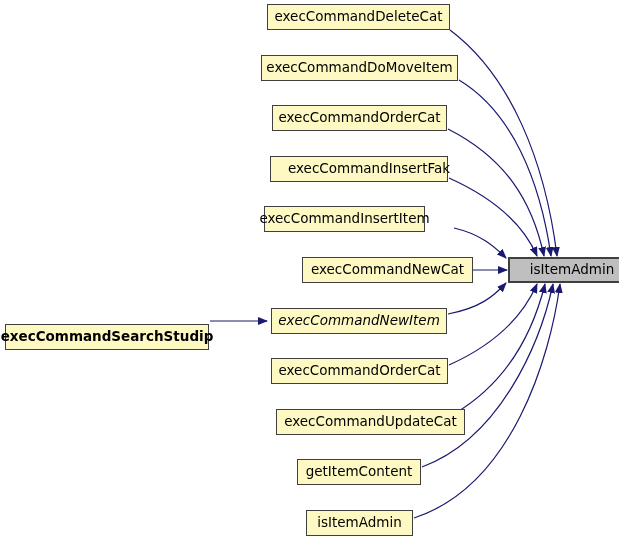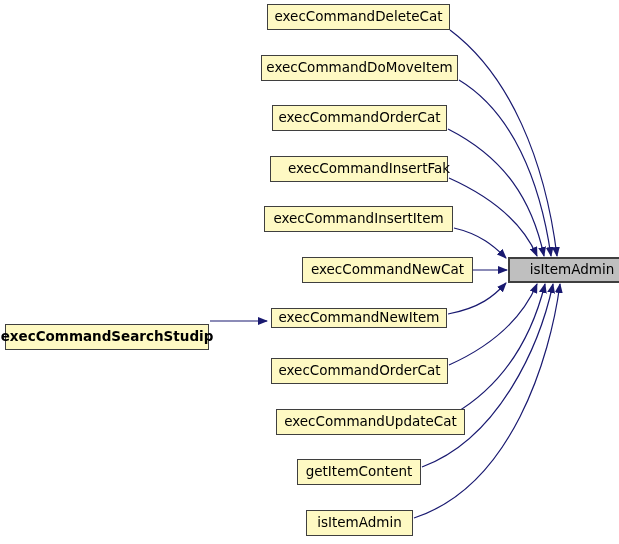--- a/index.html
+++ b/index.html
@@ -75,27 +75,27 @@
       </div>
       <div class="node" style="left: 261px; top: 55px; width: 197px; height: 26px;">
         <span>execCommandDoMoveItem</span>
       </div>
       <div class="node" style="left: 272px; top: 105px; width: 175px; height: 26px;">
         <span>execCommandOrderCat</span>
       </div>
       <div class="node" style="left: 270px; top: 156px; width: 178px; height: 26px; padding-left: 20px;">
         <span>execCommandInsertFak</span>
       </div>
-      <div class="node" style="left: 264px; top: 206px; width: 189px; height: 26px;">
+      <div class="node" style="left: 264px; top: 206px; width: 161px; height: 26px;">
         <span>execCommandInsertItem</span>
       </div>
       <div class="node" style="left: 273px; top: 257px; width: 171px; height: 26px; margin-left: 29px;">
         <span>execCommandNewCat</span>
       </div>
-      <div class="node" style="left: 271px; top: 308px; width: 176px; height: 20px;">
+      <div class="node" style="left: 271px; top: 308px; width: 176px; height: 26px; font-style: italic;">
         <span>execCommandNewItem</span>
       </div>
       <div class="node" style="left: 271px; top: 358px; width: 177px; height: 26px;">
         <span>execCommandOrderCat</span>
       </div>
       <div class="node" style="left: 264px; top: 409px; width: 189px; height: 26px; margin-left: 12px;">
         <span>execCommandUpdateCat</span>
       </div>
       <div class="node" style="left: 297px; top: 459px; width: 124px; height: 26px;">
         <span>getItemContent</span>

